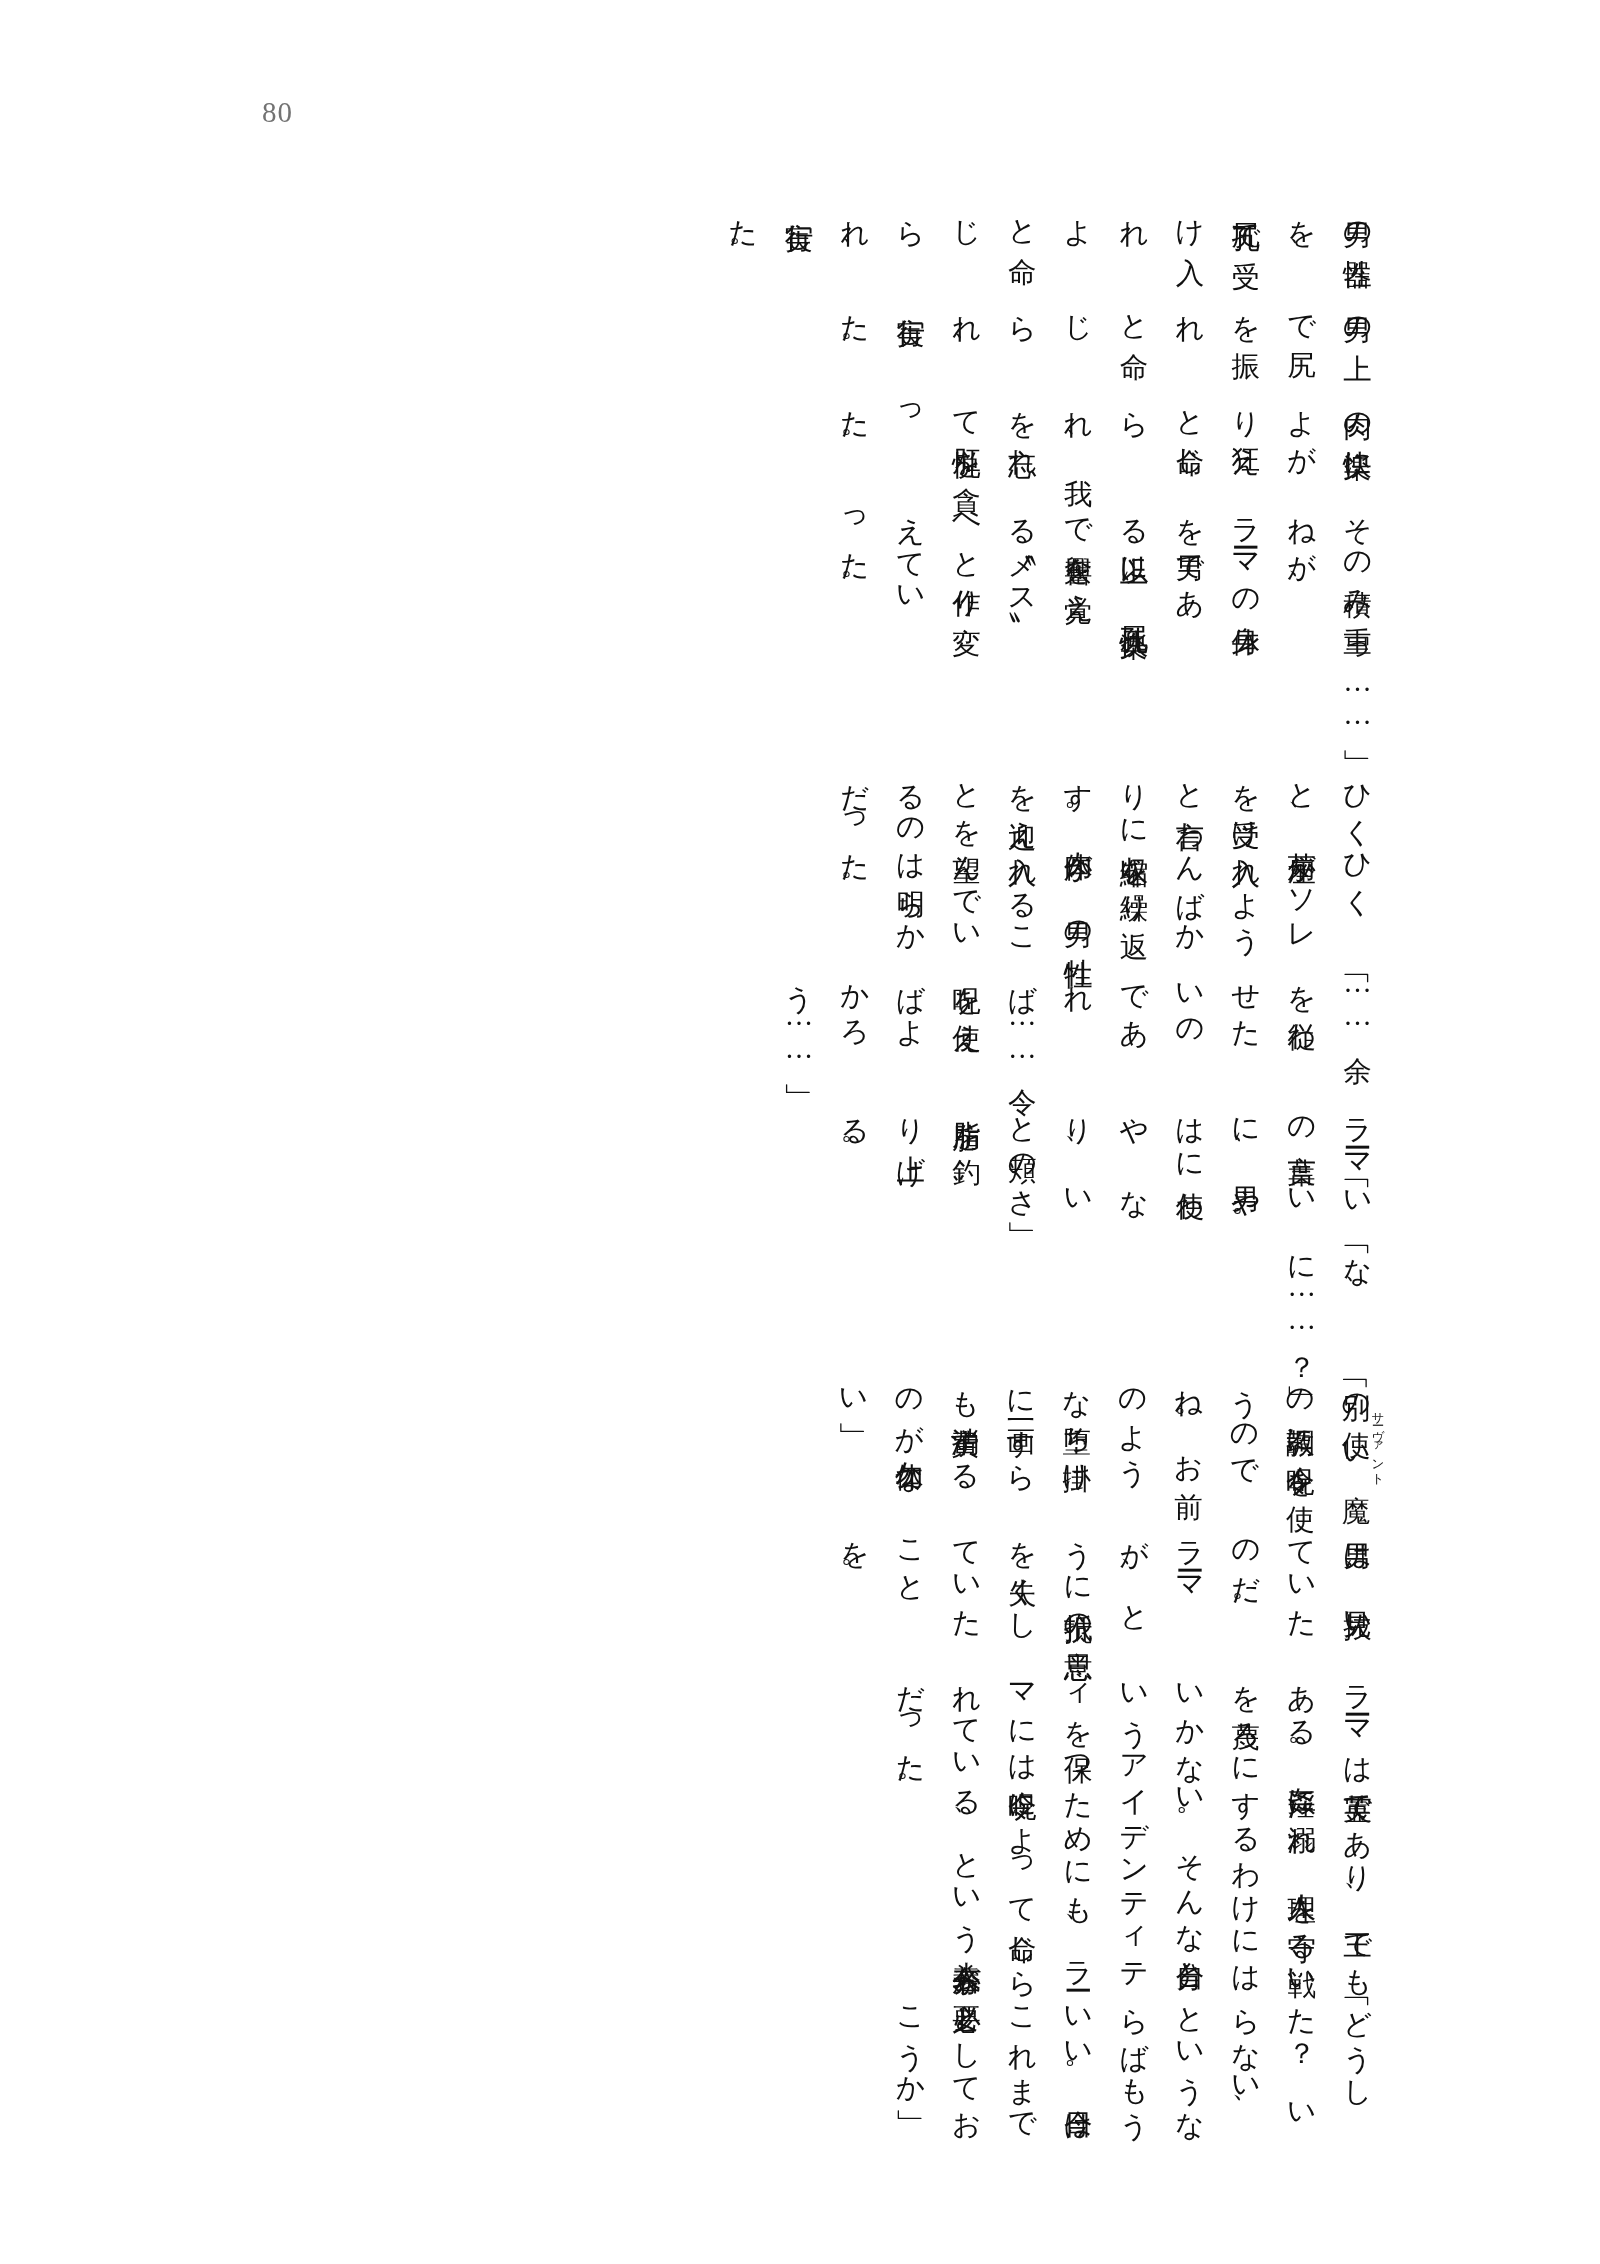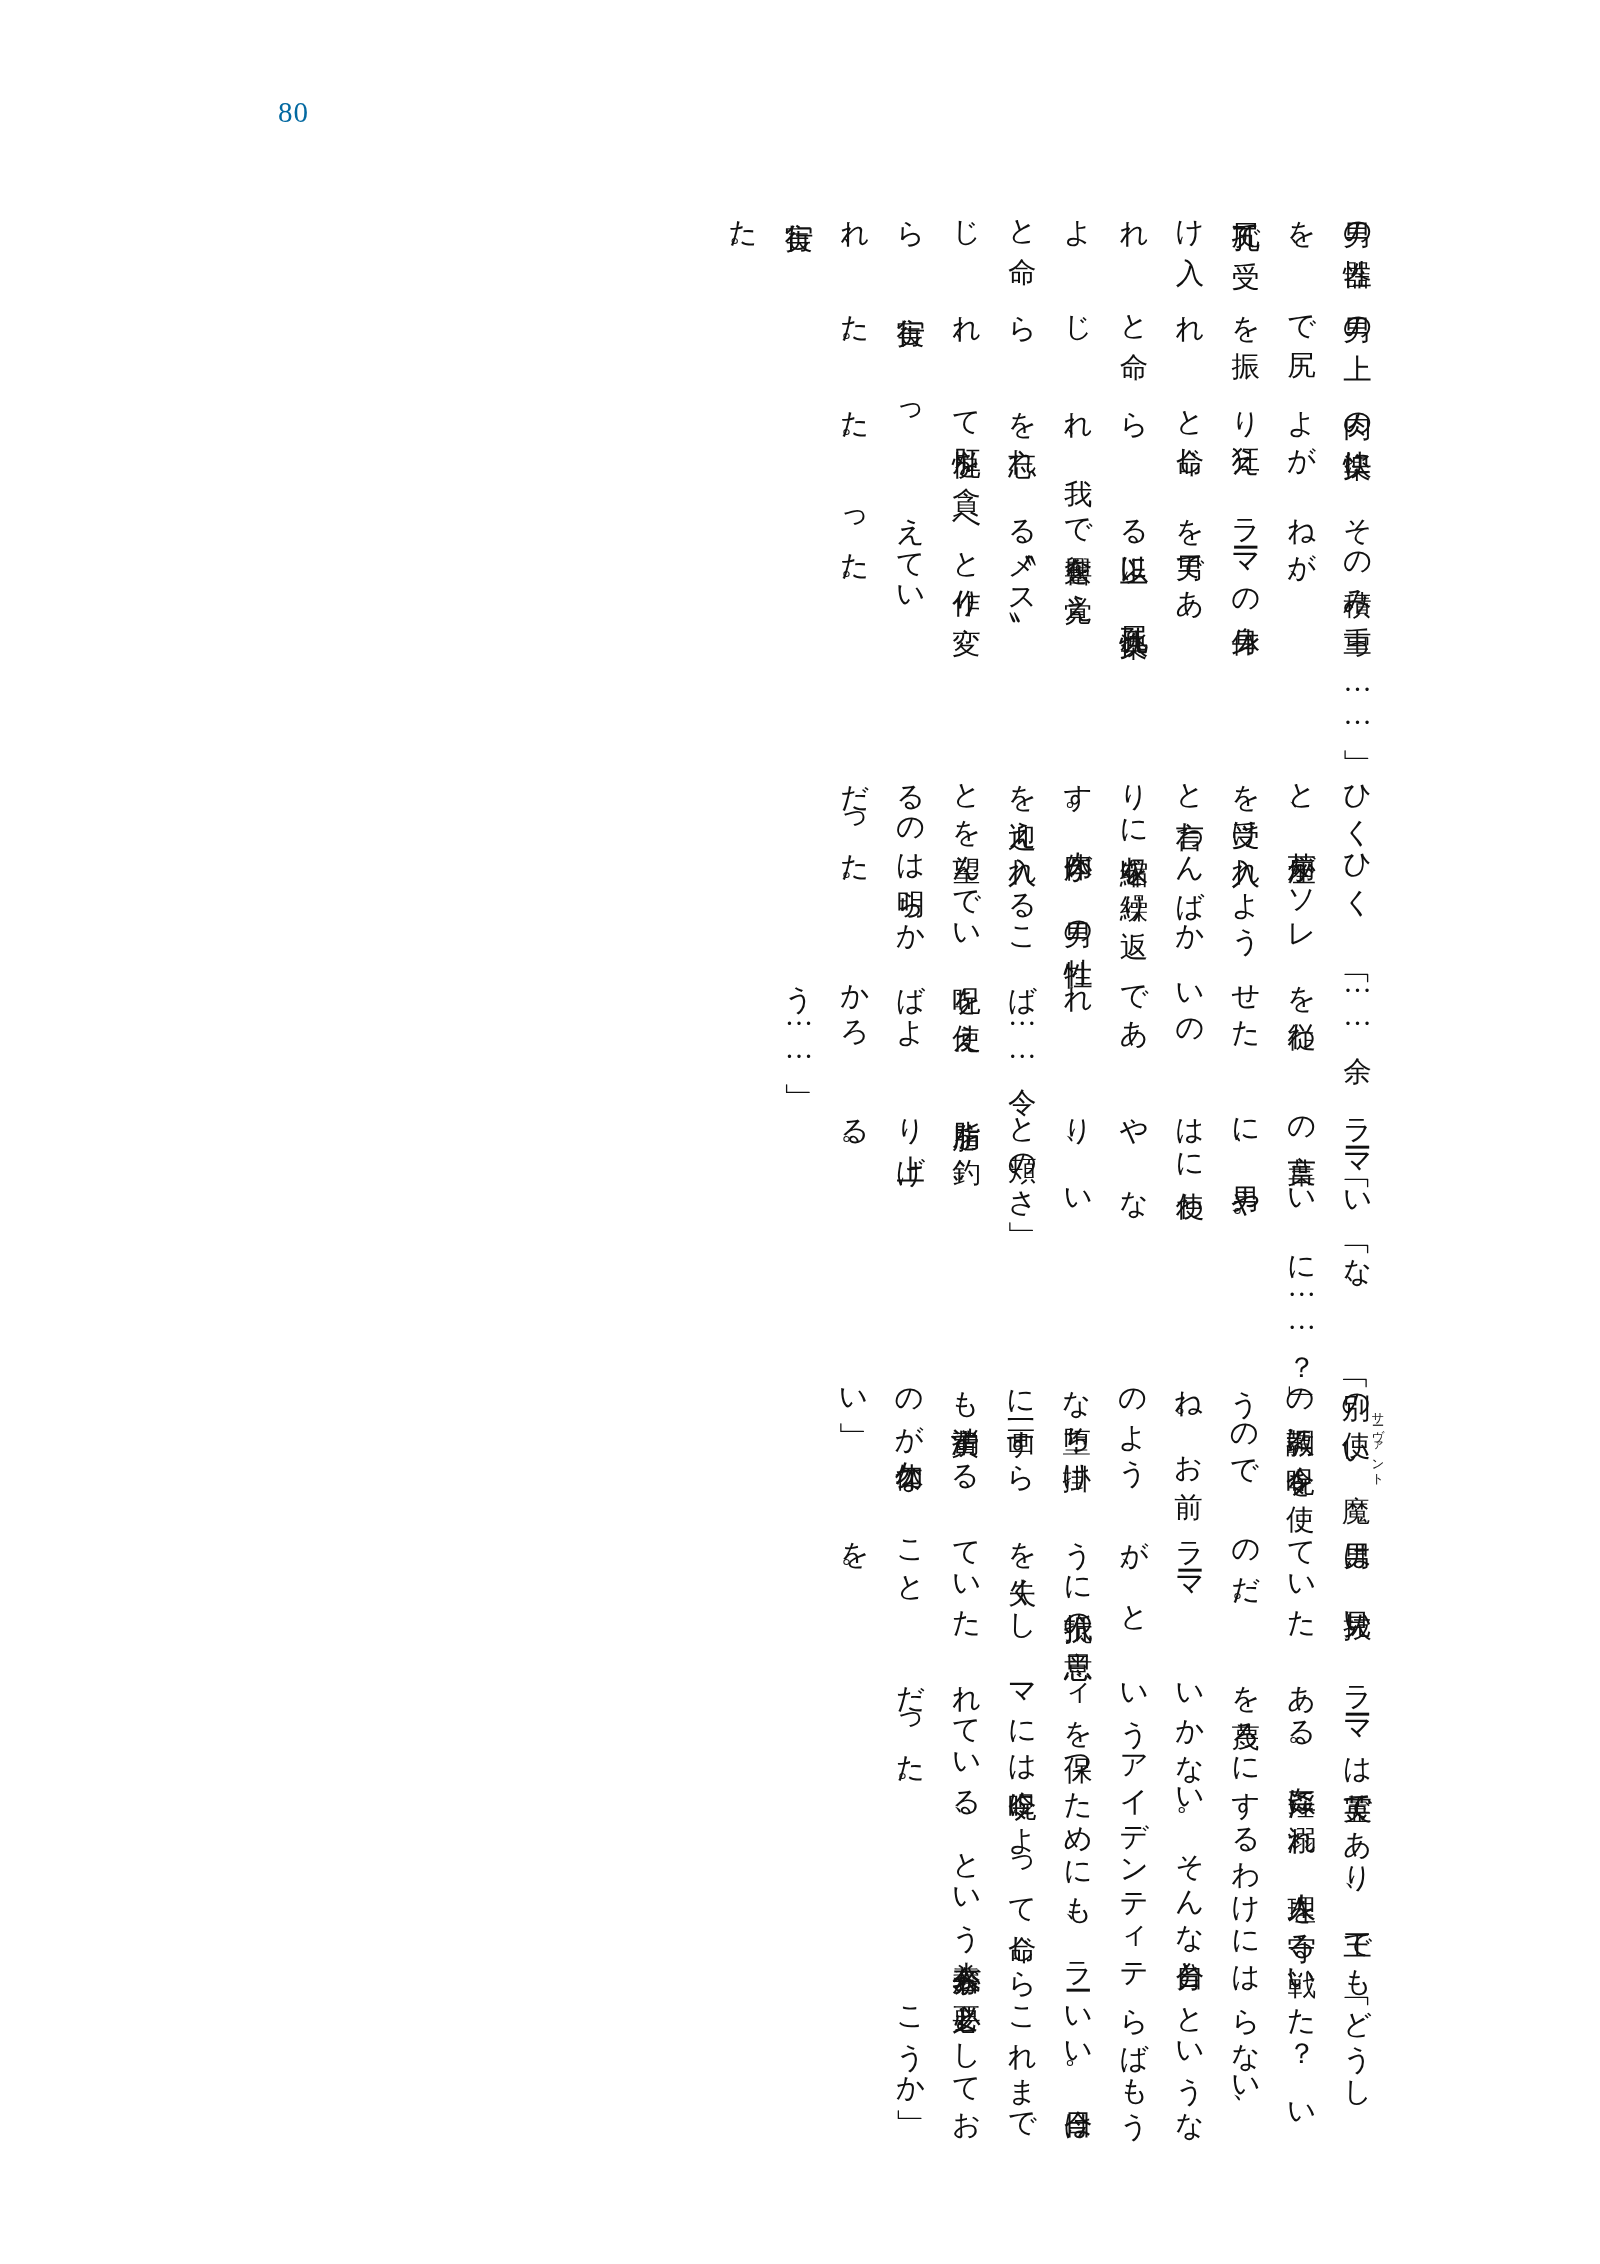--- a/index.html
+++ b/index.html
@@ -12,24 +12,24 @@
     width: 1600px;
     height: 2264px;
     background: #ffffff;
     overflow: hidden;
     font-family: "Liberation Serif", "DejaVu Serif", serif;
     color: #111111;
   }
   .page-number {
     position: absolute;
     top: 96px;
-    left: 278px;
+    left: 262px;
     font-size: 29px;
     letter-spacing: 1px;
-    color: #0369a1;
+    color: #737373;
     font-family: "Liberation Serif", "DejaVu Serif", serif;
   }
   .text-block {
     position: absolute;
     top: 170px;
     right: 215px;
     height: 1960px;
     writing-mode: vertical-rl;
     text-orientation: upright;
     font-size: 28.5px;

